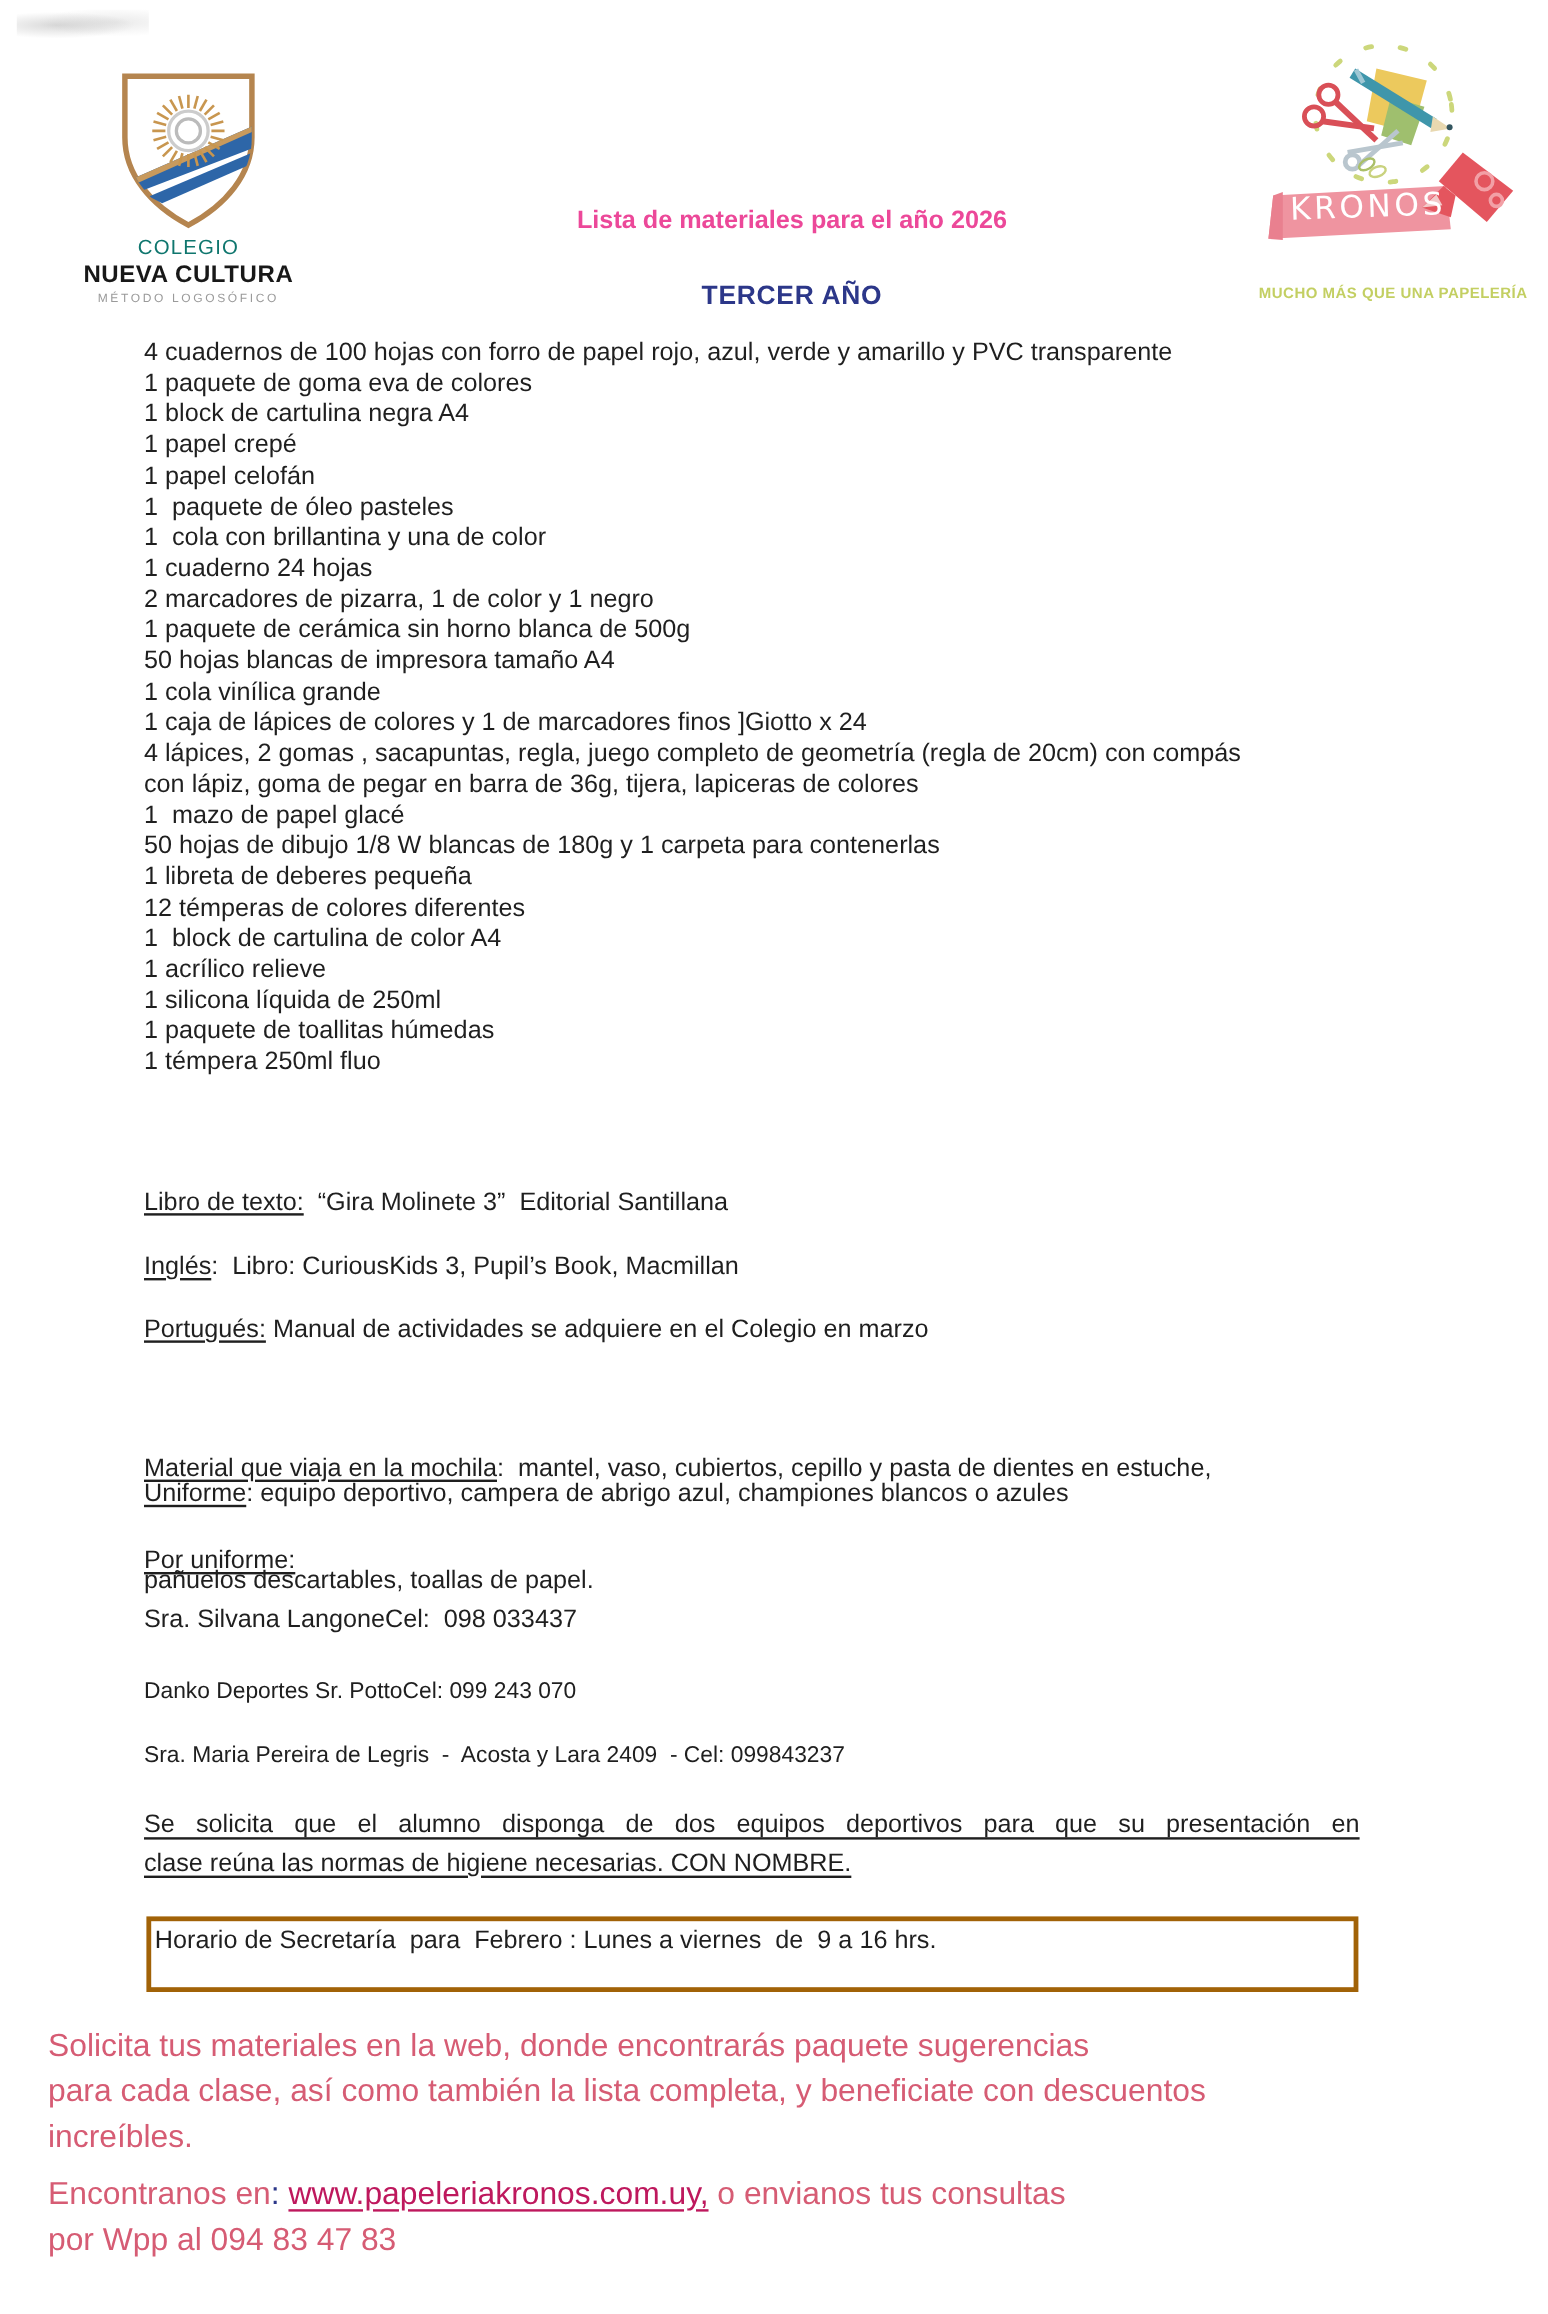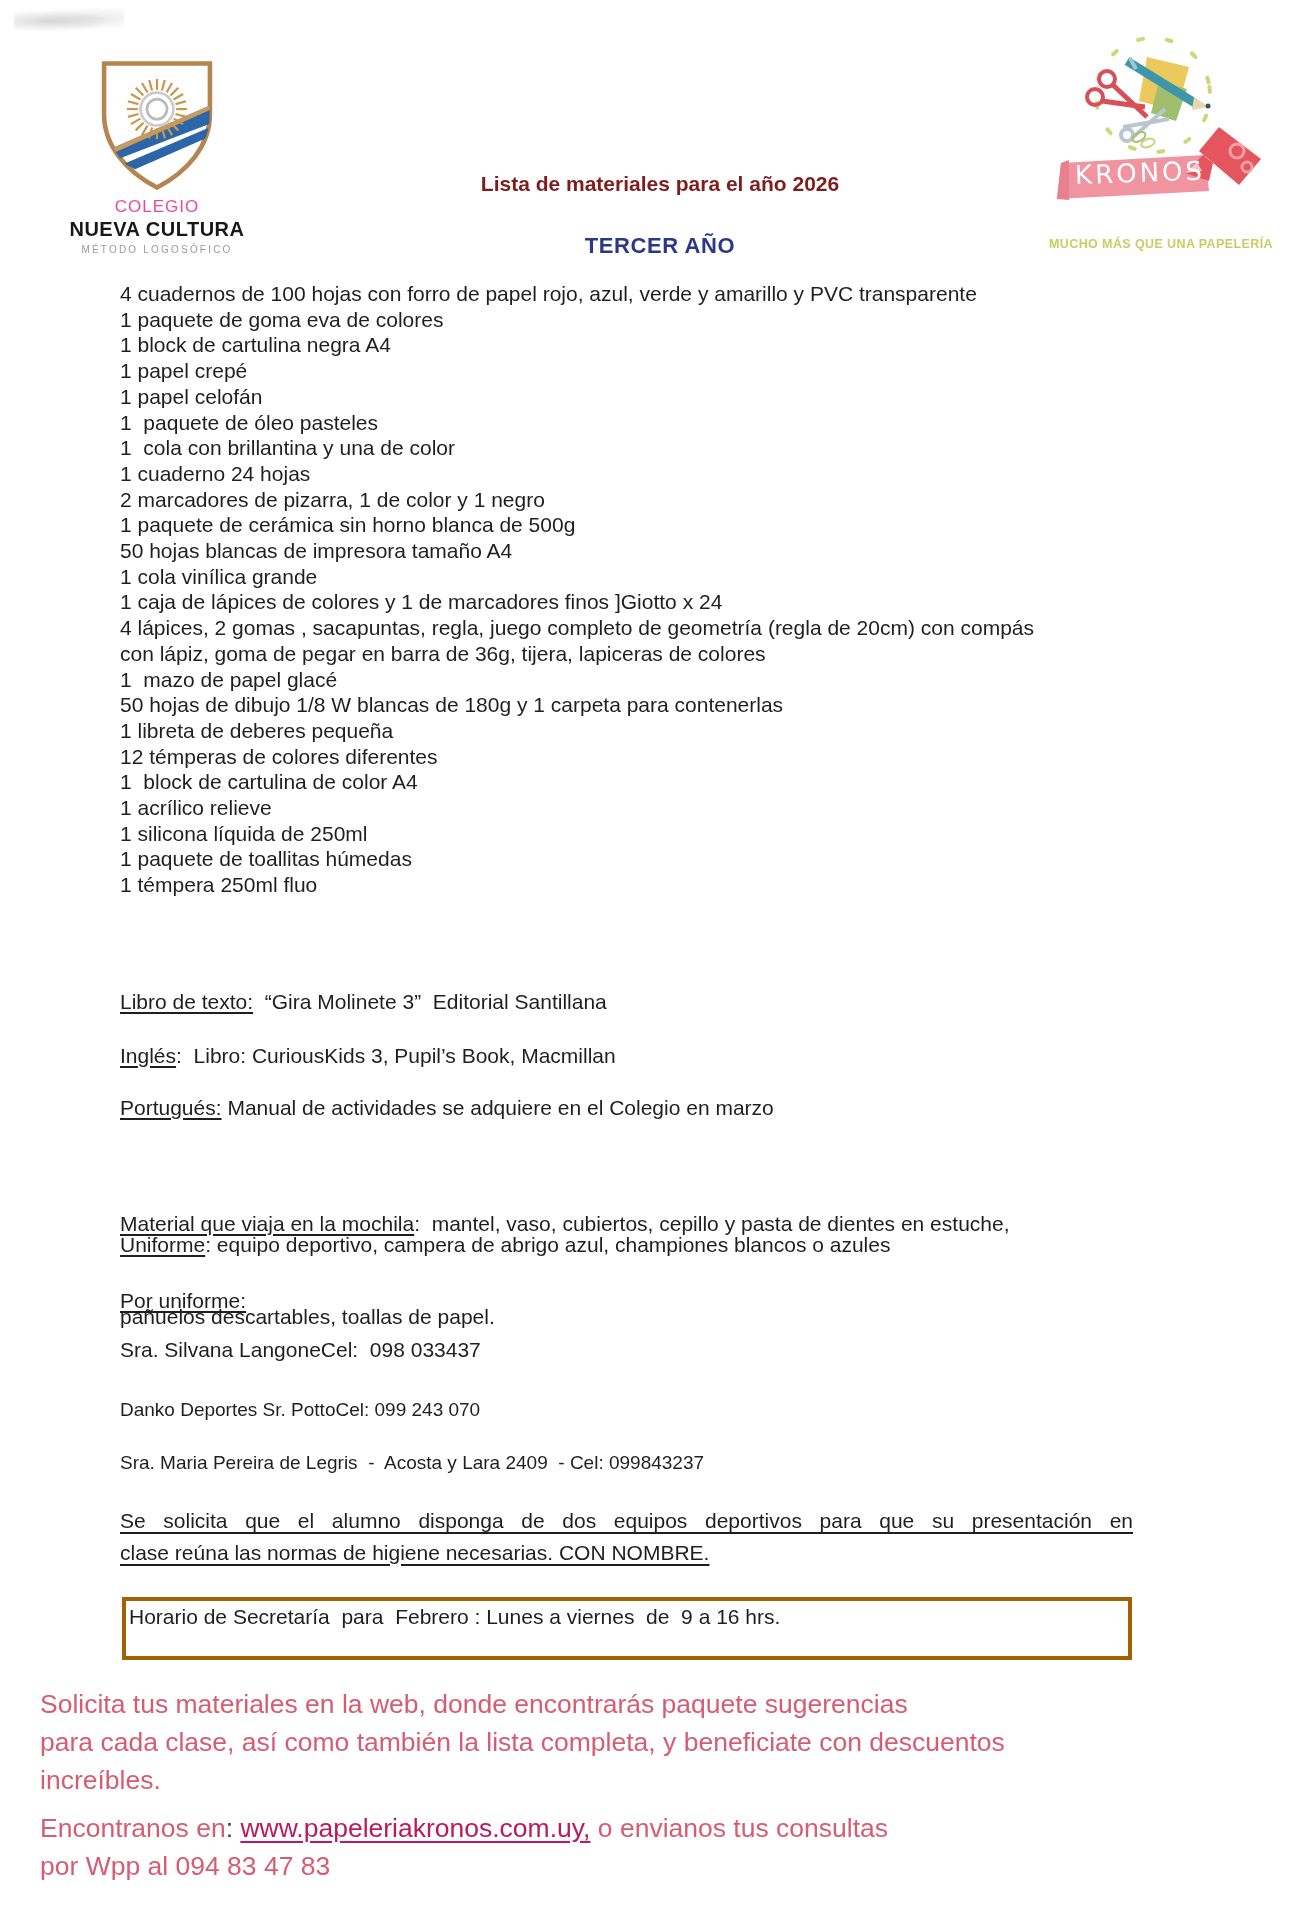--- a/index.html
+++ b/index.html
@@ -9,39 +9,39 @@
     margin:0 auto; overflow:hidden; color:#1f1f1f;
   }
   .smudge {
     position:absolute; left:14px; top:8px; width:110px; height:26px;
     background:radial-gradient(ellipse at 30% 50%, rgba(120,120,120,.28), rgba(255,255,255,0) 60%),
                radial-gradient(ellipse at 75% 40%, rgba(140,140,140,.18), rgba(255,255,255,0) 55%);
   }
   
   .school-logo { position:absolute; left:52px; top:56px; width:210px; text-align:center; }
   .school-logo svg { display:block; margin:0 auto; }
-  .school-l1 { font-size:17px; letter-spacing:1px; color:#ec4899; margin-top:2px; }
+  .school-l1 { font-size:17px; letter-spacing:1px; color:#0f766e; margin-top:2px; }
   .school-l2 { font-size:20px; font-weight:bold; color:#181818; letter-spacing:.5px; margin-top:1px; }
   .school-l3 { font-size:10px; letter-spacing:2.2px; color:#9a9a9a; margin-top:3px; }
   
   .kronos { position:absolute; left:1035px; top:15px; width:252px; height:250px; }
   .kronos svg { position:absolute; left:0; top:0; }
   .kronos-name {
     position:absolute; left:40px; top:143px; width:120px; text-align:center;
     font-family:"DejaVu Sans",sans-serif; font-size:26px; color:#ffffff;
     letter-spacing:3px; transform:rotate(-2deg);
   }
   .kronos-tagline {
     position:absolute; left:0; top:222px; width:252px; text-align:center;
     font-size:12.5px; letter-spacing:.4px; color:#c3cf62; font-weight:bold;
   }
   
   .doc-title {
     position:absolute; left:170px; top:172px; width:980px; text-align:center;
-    font-size:21px; font-weight:bold; color:#7f1d1d;
+    font-size:21px; font-weight:bold; color:#ec4899;
   }
   .doc-subtitle {
     position:absolute; left:170px; top:233px; width:980px; text-align:center;
     font-size:22px; font-weight:bold; color:#2c3789; letter-spacing:.6px;
   }
   
   .materials { position:absolute; left:120px; top:281px; width:1020px; font-size:21px; line-height:25.7px; }
   .materials p { white-space:pre; }
   .materials p.wrap { white-space:normal; max-width:940px; }
   

